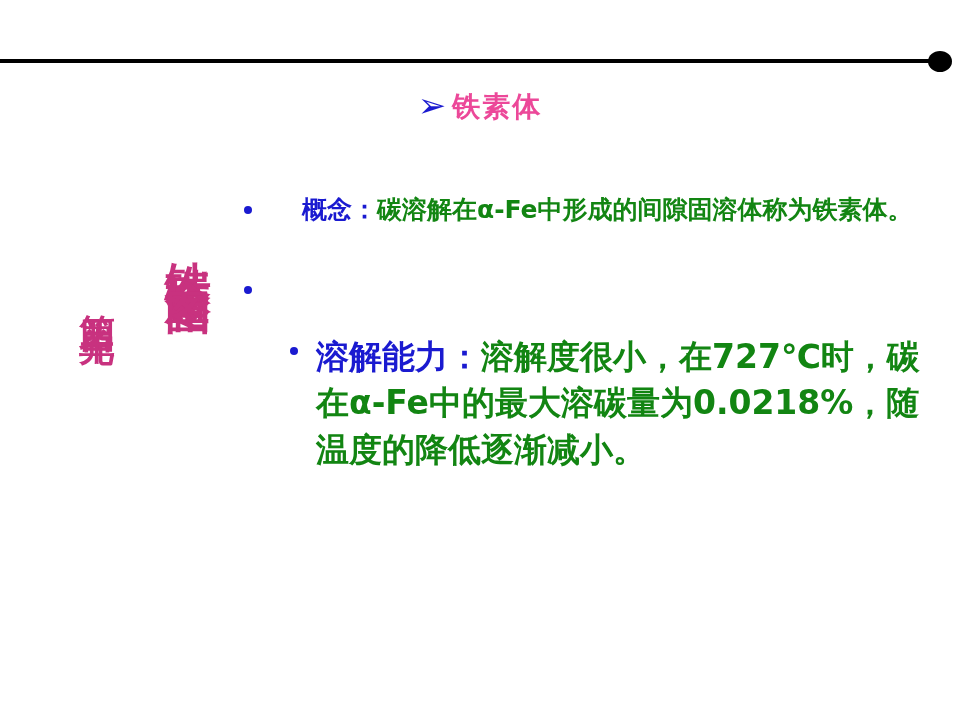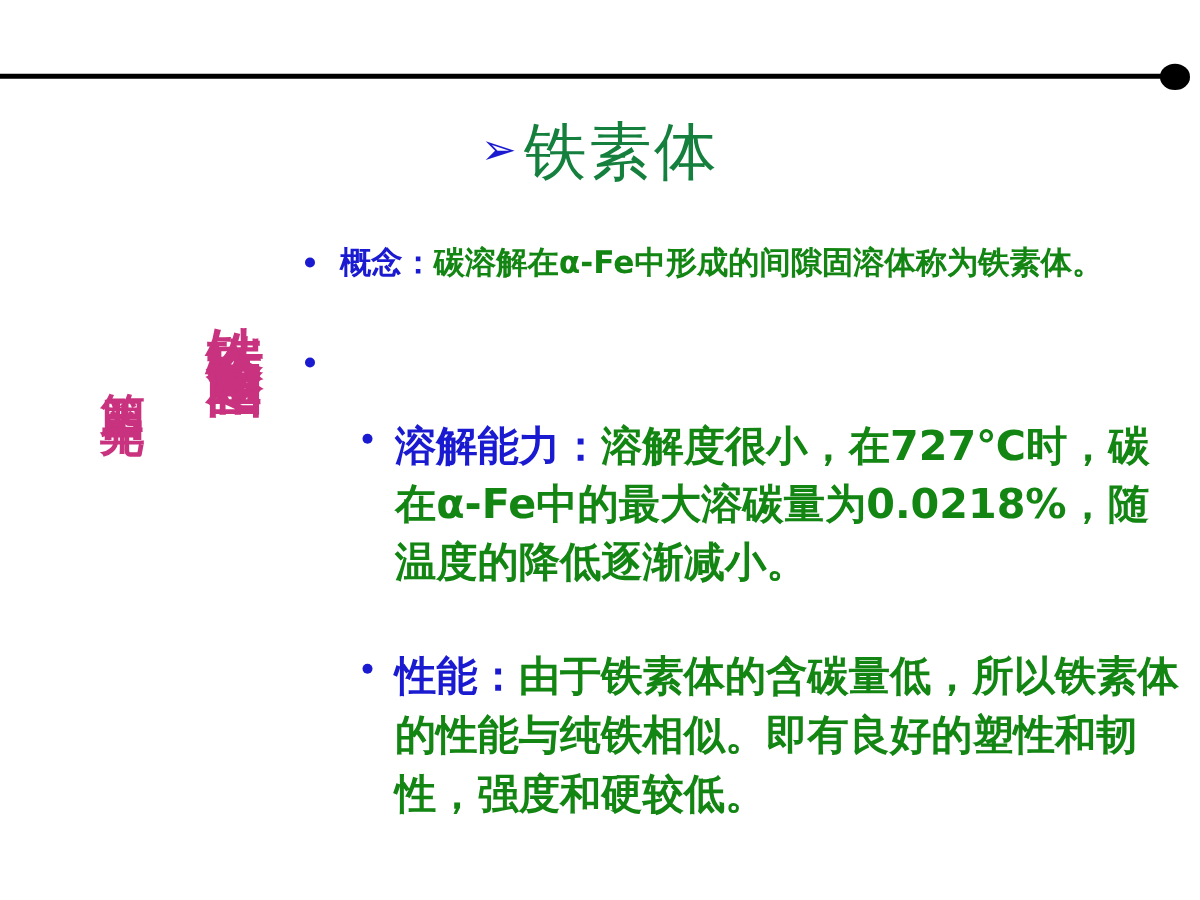--- a/index.html
+++ b/index.html
@@ -16,35 +16,35 @@
   .rule-line{position:absolute;left:0;top:9px;width:934px;height:4px;background:#000;}
   .rule-bead{position:absolute;left:928px;top:1px;width:24px;height:21px;
              background:#000;border-radius:50%;}
 
   
   .title-row{position:absolute;left:0;top:88px;width:960px;
              display:flex;justify-content:center;align-items:center;}
   .title-arrow{color:#1a1ad0;font-size:34px;line-height:1;margin-right:6px;
                font-family:"DejaVu Sans",sans-serif;font-weight:700;
                transform:translateY(-2px);}
-  .title-text{color:#15803d;font-size:50px;font-weight:400;letter-spacing:2px;
+  .title-text{color:#ec4899;font-size:28px;font-weight:700;letter-spacing:2px;
               font-family:"DejaVu Sans","Liberation Sans",sans-serif;}
 
   
   .vert{position:absolute;color:#c8327f;font-weight:700;
         writing-mode:vertical-rl;text-orientation:upright;
         font-family:"DejaVu Sans","Liberation Sans",sans-serif;
         white-space:nowrap;}
   .vert-unit{left:72px;top:286px;font-size:36px;letter-spacing:6px;}
   .vert-main{left:158px;top:225px;font-size:46px;letter-spacing:6px;}
 
   
   .body{position:absolute;left:244px;top:192px;width:700px;}
   .blk{display:flex;align-items:flex-start;}
-  .blk.lvl1{margin-left:0px;}
+  .blk.lvl1{margin-left:0px;gap:30px;}
   .blk.lvl2{margin-left:46px;}
   .dot{flex:0 0 auto;border-radius:50%;background:#1a1ad0;}
   .lvl1 .dot{width:8px;height:8px;margin:14px 20px 0 0;}
   .lvl2 .dot{width:8px;height:8px;margin:13px 18px 0 0;}
   .txt{font-weight:700;line-height:1.42;}
   .lvl1 .txt{font-size:25px;}
   .lvl2 .txt{font-size:33px;}
   .lbl{color:#1a1ad0;}
   .bdy{color:#128512;}
   .gap-a{height:44px;}
@@ -89,21 +89,15 @@
 
     <div class="blk lvl2">
       <span class="dot"></span>
       <div class="txt">
         <span class="lbl">溶解能力：</span><span class="bdy">溶解度很小，在727℃时，碳在α-Fe中的最大溶碳量为0.0218%，随温度的降低逐渐减小。</span>
       </div>
     </div>
 
     <div class="gap-c"></div>
 
-    <div class="blk lvl2">
-      <span class="dot"></span>
-      <div class="txt">
-        <span class="lbl">性能：</span><span class="bdy">由于铁素体的含碳量低，所以铁素体的性能与纯铁相似。即有良好的塑性和韧性，强度和硬较低。</span>
-      </div>
-    </div>
 
   </div>
 </div>
 
 </body></html>

